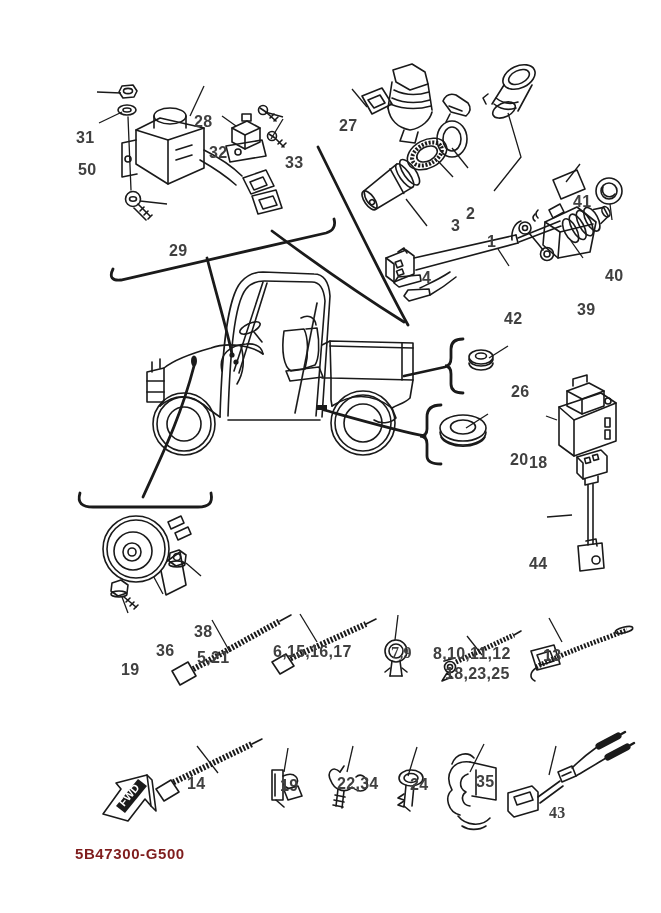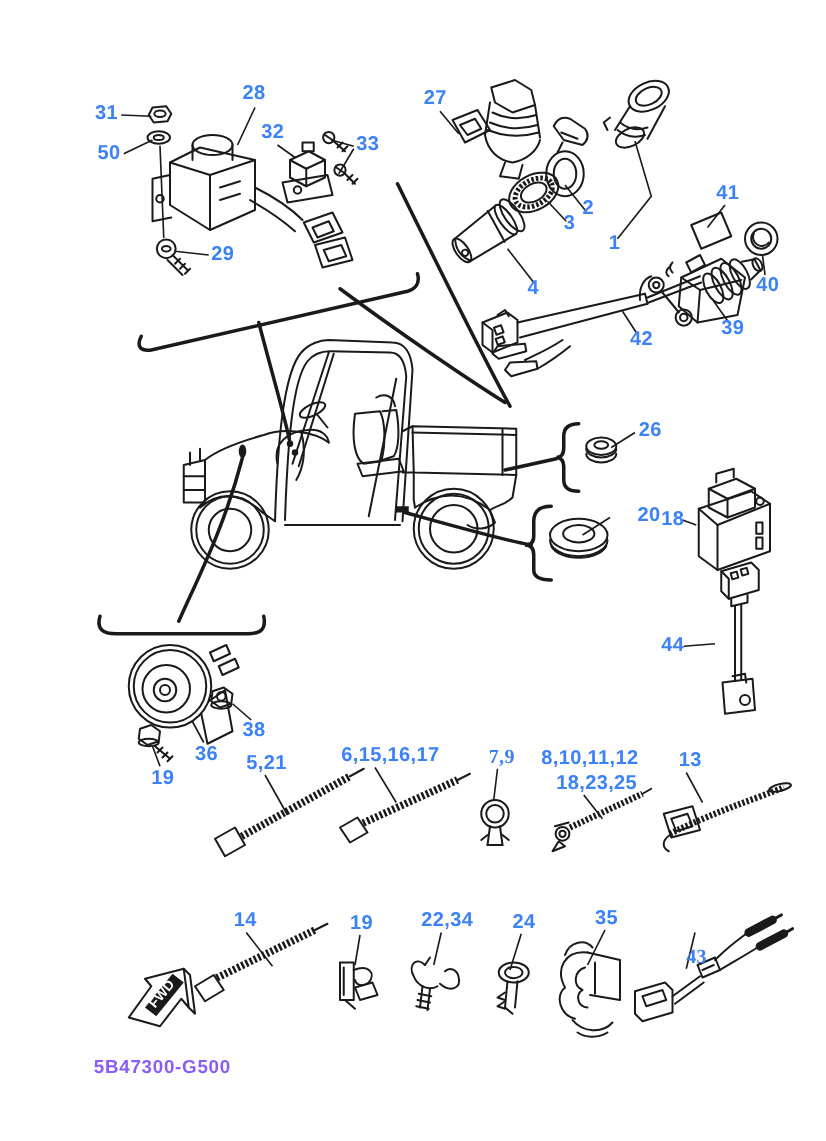--- a/index.html
+++ b/index.html
@@ -1,22 +1,22 @@
 <!DOCTYPE html>
 <html><head>
 <meta charset="utf-8">
 <style>
   html,body{margin:0;padding:0;background:#fff;}
   #stage{position:relative;width:661px;height:913px;background:#ffffff;overflow:hidden;
          font-family:"Liberation Sans",sans-serif;}
   #diagram-svg{position:absolute;left:0;top:0;}
-  .callout{position:absolute;font:bold 16px "Liberation Sans",sans-serif;color:#3b82f6;
-           letter-spacing:.3px;white-space:nowrap;line-height:1;}
+  .callout{position:absolute;font:bold 16px "Liberation Sans",sans-serif;color:#404040;
+           letter-spacing:.3px;white-space:nowrap;line-height:1;margin-top:47px;}
   #drawing-number{position:absolute;left:75px;top:845px;font:bold 15px "Liberation Sans",sans-serif;
-           color:#8b5cf6;letter-spacing:.6px;}
+           color:#7f1d1d;letter-spacing:.6px;}
   
   .s{stroke:#1a1a1a;fill:none;stroke-width:1.6;stroke-linecap:round;stroke-linejoin:round;}
   .sw{stroke:#1a1a1a;fill:#ffffff;stroke-width:1.6;stroke-linejoin:round;}
   .thick{stroke:#1a1a1a;fill:none;stroke-width:2.8;stroke-linecap:round;}
   .thin{stroke:#1a1a1a;fill:none;stroke-width:1.3;}
   .blk{fill:#1a1a1a;stroke:none;}
   .rib{stroke:#1a1a1a;fill:none;stroke-width:6;stroke-dasharray:2 1.7;}
   .rib5{stroke:#1a1a1a;fill:none;stroke-width:5;stroke-dasharray:1.9 1.6;}
   .cap7{stroke:#1a1a1a;stroke-width:7;stroke-linecap:round;fill:none;}
 </style>

